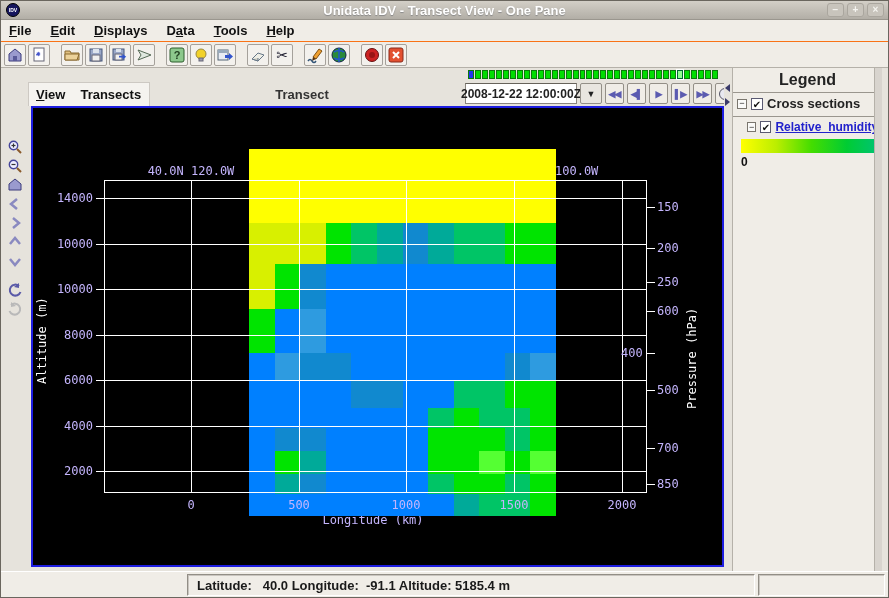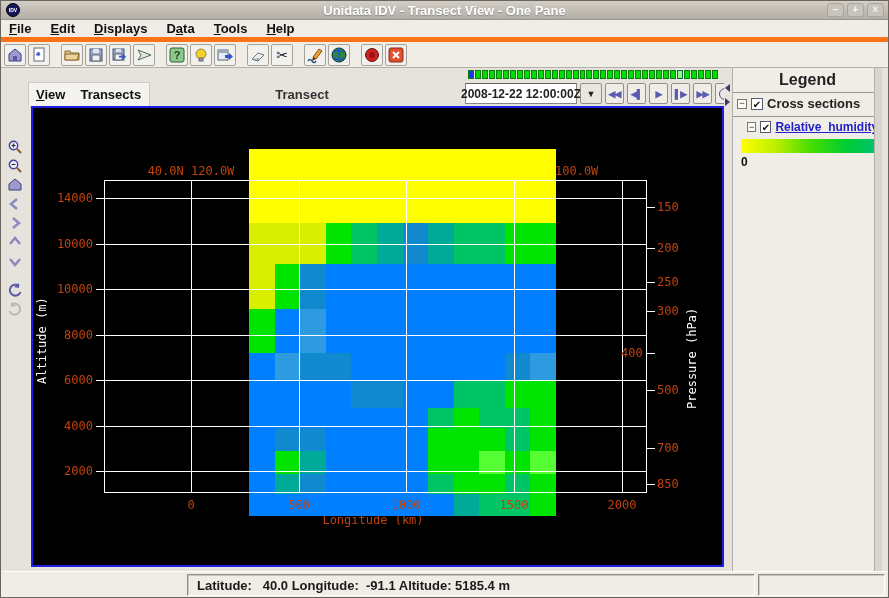--- a/index.html
+++ b/index.html
@@ -12,21 +12,21 @@
             border-bottom:1px solid #9a968e;}
   .tlogo{width:14px;height:14px;border-radius:50%;background:#16165e;border:1px solid #000;
          color:#fff;font-size:5px;font-weight:bold;display:flex;align-items:center;justify-content:center;margin-left:5px;}
   .ttitle{position:absolute;left:0;right:0;text-align:center;color:#fff;font-weight:bold;font-size:13px;
           text-shadow:0 1px 1px #888;}
   .winbtns{position:absolute;right:4px;top:2px;display:flex;gap:3px;}
   .wbtn{width:17px;height:14px;background:#c8c4bc;border:1px solid #aaa69e;border-radius:3px;
         color:#f5f4f0;font-size:10px;font-weight:bold;line-height:12px;text-align:center;}
   
   .menubar{position:absolute;left:0;top:19px;width:887px;height:22px;background:#f0ede7;
-           border-bottom:5px solid #f97316;display:flex;align-items:center;padding-left:8px;}
+           border-bottom:1px solid #f97316;display:flex;align-items:center;padding-left:8px;}
   .menu-item{font-size:13px;font-weight:bold;color:#111;padding:0 11px 0 0;margin-right:8px;}
   
   .toolbar{position:absolute;left:0;top:41px;width:887px;height:26px;background:#f0ede7;
            border-bottom:1px solid #b5b1a9;display:flex;align-items:center;padding-left:3px;}
   .tbgroup{display:flex;gap:2px;margin-right:11px;}
   .tbtn{width:22px;height:22px;background:#f3f1ed;border:1px solid #a5a19b;border-radius:2px;
         display:flex;align-items:center;justify-content:center;padding:0;}
   
   .workspace{position:absolute;left:0;top:67px;width:887px;height:503px;background:#e6e3dc;}
   .leftrail{position:absolute;left:0;top:70px;width:27px;display:flex;flex-direction:column;align-items:center;gap:2px;}
@@ -48,21 +48,21 @@
   .ddbtn{width:22px;height:21px;background:#e9e6e0;border:1px solid #938f87;border-radius:2px;
          font-size:9px;color:#222;padding:0;}
   .pbtn{width:19px;height:21px;background:#f0ede7;border:1px solid #938f87;border-radius:2px;padding:0;
         color:#5b5bb0;font-size:9px;font-weight:bold;letter-spacing:-1px;display:flex;align-items:center;justify-content:center;}
   
   .display{position:absolute;left:30px;top:38px;width:693px;height:461px;border:2px solid #1d1de0;background:#000;}
   .chart{position:absolute;inset:0;overflow:hidden;}
   .cell{position:absolute;}
   .gl{position:absolute;background:#fff;}
   .boxline{position:absolute;border:1px solid #fff;}
-  .chtxt{position:absolute;font:12px "DejaVu Sans Mono",monospace;color:#c2410c;white-space:pre;}
+  .chtxt{position:absolute;font:12px "DejaVu Sans Mono",monospace;color:#c4b5fd;white-space:pre;}
   .xt{text-align:center;}  .yt{text-align:right;}
   .vlab{position:absolute;font:12px "DejaVu Sans Mono",monospace;color:#fff;
         writing-mode:vertical-rl;transform:rotate(180deg);text-align:center;}
   
   .splitter{position:absolute;left:723px;top:0;width:8px;height:503px;background:#e6e3dc;}
   .sparrow{position:absolute;left:1px;width:0;height:0;}
   .sparrow.l{top:16px;border-top:4px solid transparent;border-bottom:4px solid transparent;border-right:5px solid #3a3a6a;}
   .sparrow.r{top:30px;border-top:4px solid transparent;border-bottom:4px solid transparent;border-left:5px solid #3a3a6a;}
   
   .legend{position:absolute;left:731px;top:0;width:150px;height:503px;background:#f0ede7;border-left:1px solid #b5b1a9;}
@@ -543,21 +543,21 @@
           <div class="gl" style="left: 71px; top: 363px; width: 543px; height: 1px;"></div>
           <div class="gl" style="left: 63px; top: 363px; width: 8px; height: 1px;"></div>
           <div class="chtxt yt" style="left: 8px; top: 356px; width: 52px;">2000</div>
           <div class="gl" style="left: 614px; top: 99px; width: 8px; height: 1px;"></div>
           <div class="chtxt" style="left: 624px; top: 92px; width: 46px;">150</div>
           <div class="gl" style="left: 614px; top: 140px; width: 8px; height: 1px;"></div>
           <div class="chtxt" style="left: 624px; top: 133px; width: 46px;">200</div>
           <div class="gl" style="left: 614px; top: 174px; width: 8px; height: 1px;"></div>
           <div class="chtxt" style="left: 624px; top: 167px; width: 46px;">250</div>
           <div class="gl" style="left: 614px; top: 203px; width: 8px; height: 1px;"></div>
-          <div class="chtxt" style="left: 624px; top: 196px; width: 46px;">300</div>
+          <div class="chtxt" style="left: 624px; top: 196px; width: 46px;">600</div>
           <div class="gl" style="left: 614px; top: 245px; width: 8px; height: 1px;"></div>
           <div class="chtxt" style="left: 588px; top: 238px; width: 46px;">400</div>
           <div class="gl" style="left: 614px; top: 282px; width: 8px; height: 1px;"></div>
           <div class="chtxt" style="left: 624px; top: 275px; width: 46px;">500</div>
           <div class="gl" style="left: 614px; top: 340px; width: 8px; height: 1px;"></div>
           <div class="chtxt" style="left: 624px; top: 333px; width: 46px;">700</div>
           <div class="gl" style="left: 614px; top: 376px; width: 8px; height: 1px;"></div>
           <div class="chtxt" style="left: 624px; top: 369px; width: 46px;">850</div>
           <div class="boxline" style="left: 71px; top: 72px; width: 543px; height: 313px; background: transparent;"></div>
         </div>

